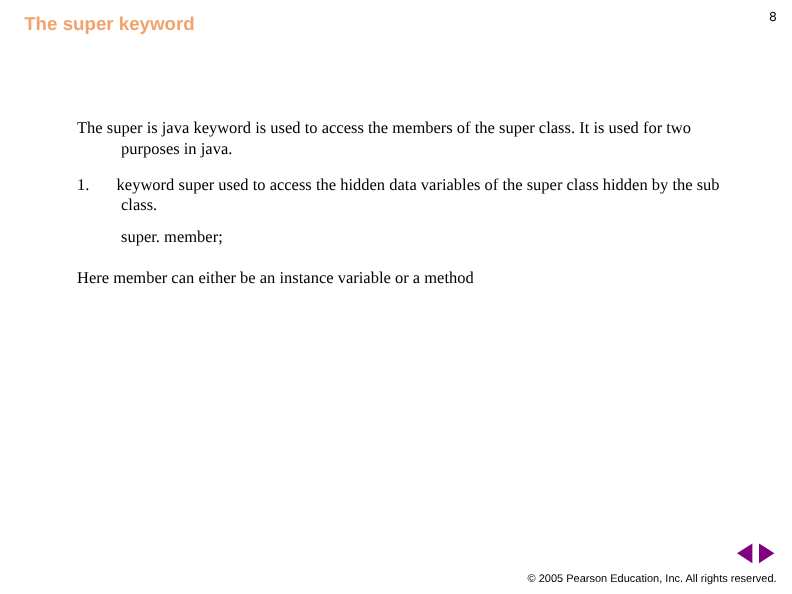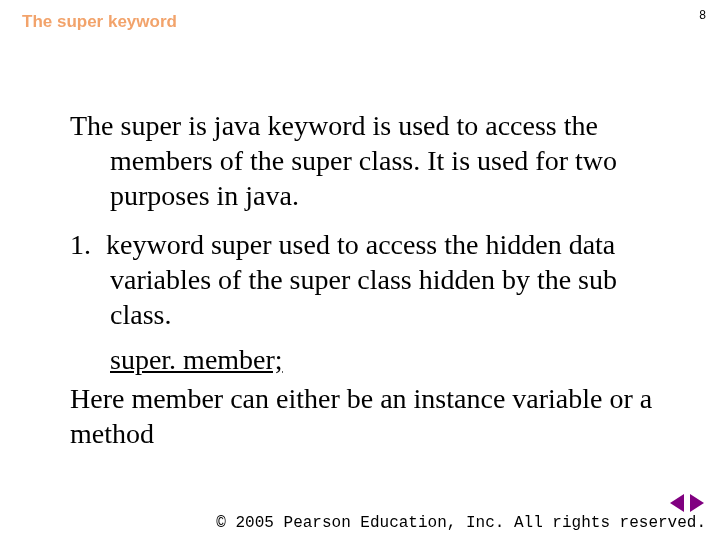--- a/index.html
+++ b/index.html
@@ -27,43 +27,42 @@
       font-family: Arial, Helvetica, sans-serif;
       font-size: 12px;
       color: #000;
     }
     .content {
       position: absolute;
       top: 108px;
       left: 70px;
       right: 40px;
       color: #000;
-      font-size: 28px;
+      font-size: 15px;
       line-height: 1.25;
     }
     .para-intro {
       margin-bottom: 14px;
       padding-left: 40px;
       text-indent: -40px;
     }
     .list-item {
       margin-bottom: 10px;
       padding-left: 40px;
       text-indent: -40px;
       font-family: Liberation Serif, serif;
     }
     .list-num {
       display: inline-block;
       width: 36px;
       text-indent: 0;
     }
     .sub-line {
       padding-left: 40px;
-      margin-bottom: 4px;
-      text-decoration: underline;
+      margin-bottom: 18px;
     }
     .closing {
       margin-top: 4px;
     }
     .nav-arrows {
       position: absolute;
       bottom: 28px;
       right: 16px;
       display: flex;
       gap: 6px;
@@ -74,22 +73,22 @@
       border-top: 9px solid transparent;
       border-bottom: 9px solid transparent;
       cursor: pointer;
     }
     .arrow-left { border-right: 14px solid #800080; }
     .arrow-right { border-left: 14px solid #800080; }
     .footer {
       position: absolute;
       bottom: 8px;
       right: 14px;
-      font-family: Liberation Mono, monospace;
-      font-size: 16px;
+      font-family: Liberation Sans, sans-serif;
+      font-size: 10px;
       color: #000;
     }
   </style>
 </head>
 <body>
 
 <div class="slide-title">The super keyword</div>
 <div class="page-number">8</div>
 
 <div class="content">

